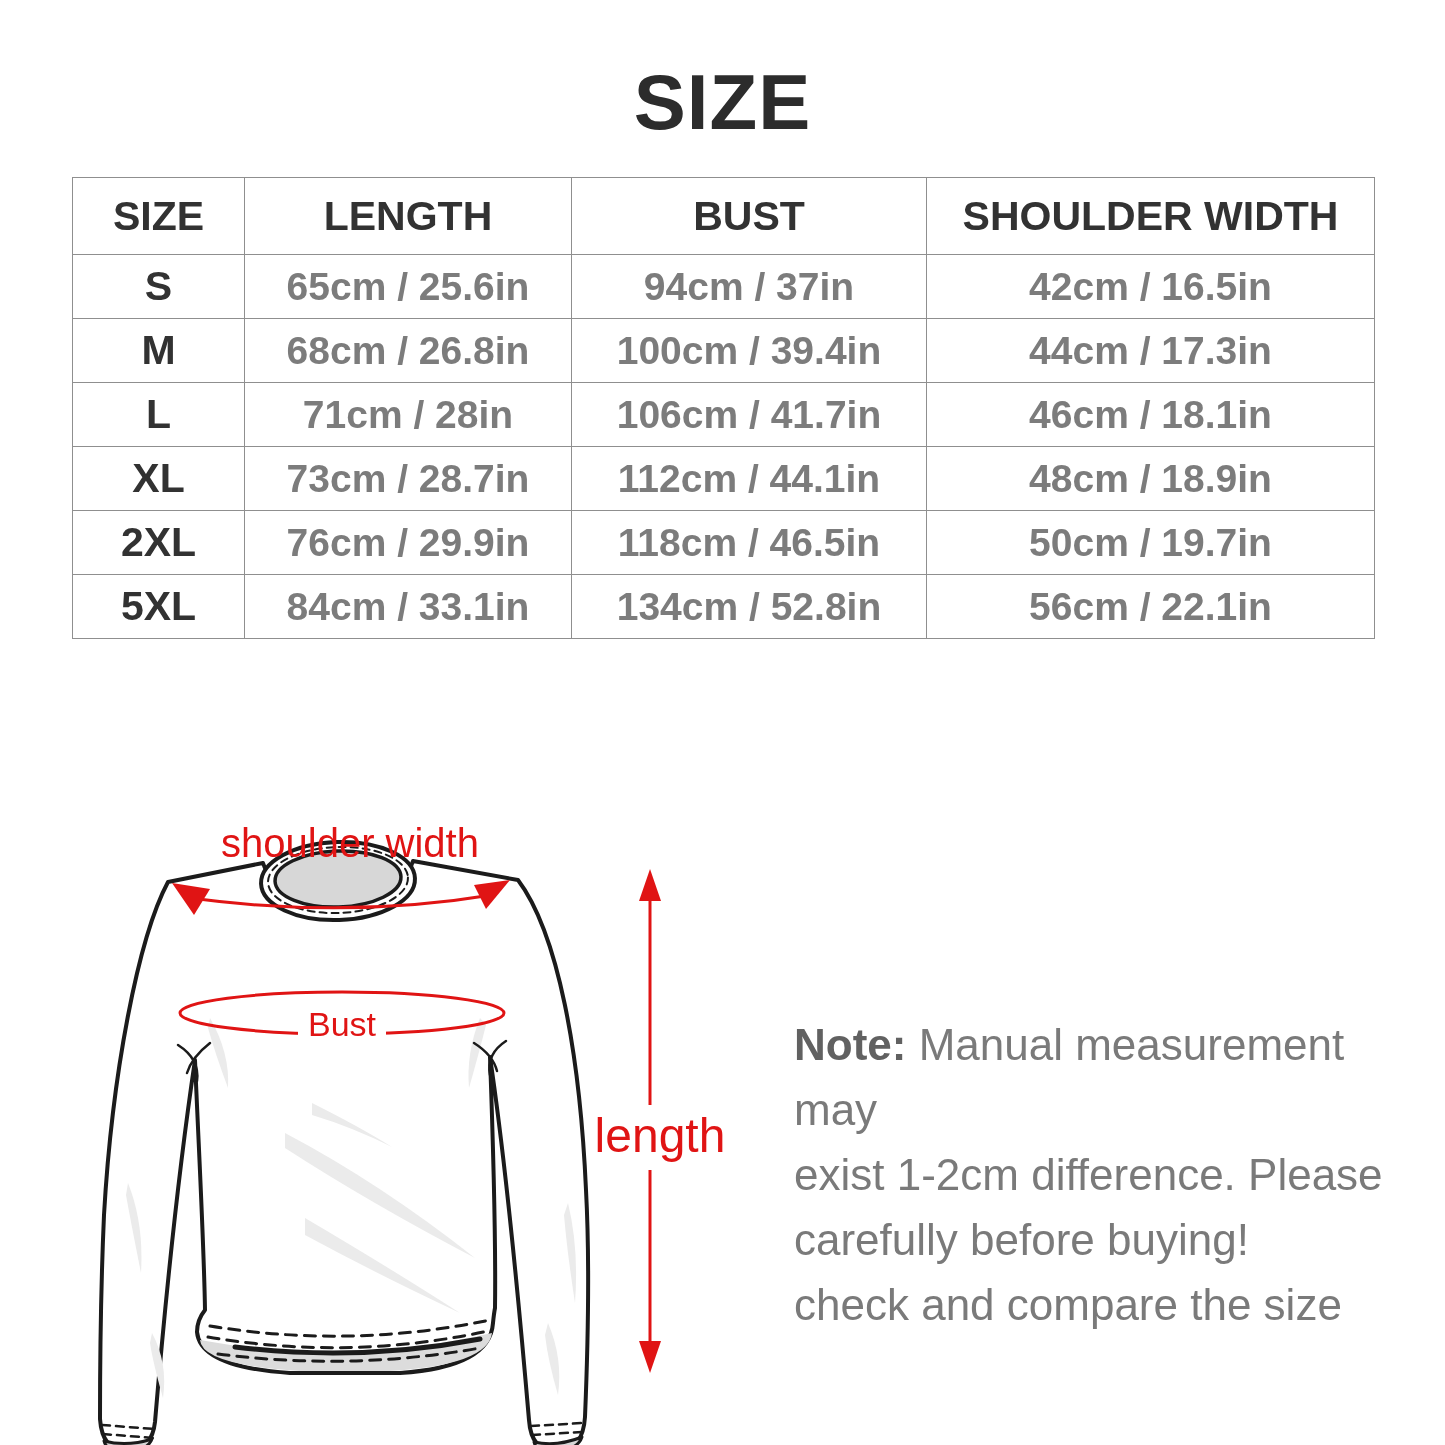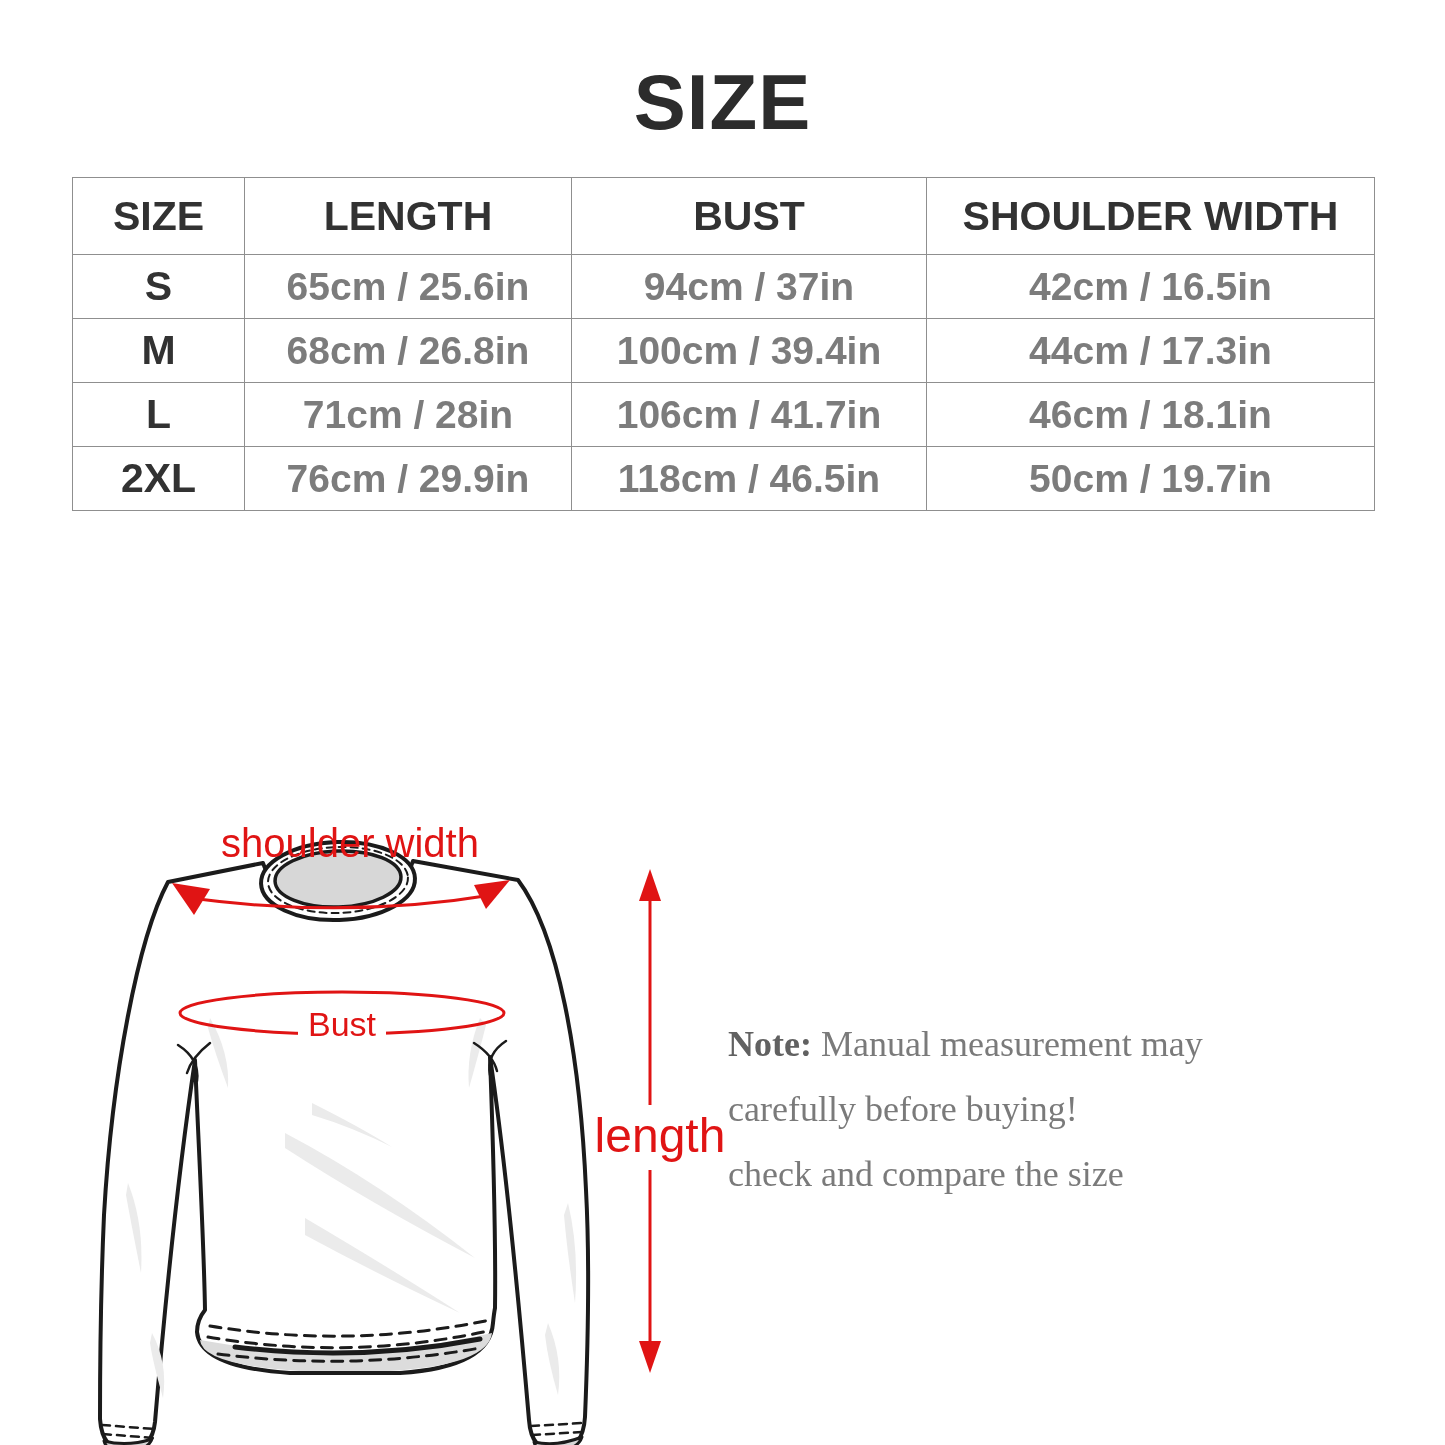--- a/index.html
+++ b/index.html
@@ -27,22 +27,22 @@
     text-align:center;vertical-align:middle;
     padding:0;
   }
   table.size-table th{
     height:76px;font-size:41px;font-weight:bold;color:#323232;
   }
   table.size-table td{height:63px;font-size:39px;color:#7c7c7c;font-weight:bold;}
   table.size-table td.size-cell{font-size:41px;font-weight:bold;color:#323232;}
   .shirt-svg{position:absolute;left:60px;top:783px;width:680px;height:663px;}
   .note-block{
-    position:absolute;left:728px;top:990px;width:600px;
-    font-size:36px;line-height:65px;color:#7a7a7a;font-family:Liberation Serif, serif;
+    position:absolute;left:794px;top:990px;width:600px;
+    font-size:44px;line-height:65px;color:#7a7a7a;
   }
   .note-bold{font-weight:bold;color:#616161;}
   
   .ink{stroke:#1b1b1b;fill:none;stroke-linecap:round;stroke-linejoin:round;}
   .silhouette{fill:#ffffff;stroke:#1b1b1b;stroke-width:4;stroke-linejoin:round;}
   .fold{fill:#ebebeb;stroke:none;}
   .grayfill{fill:#d7d7d7;}
   .dashed{stroke-dasharray:11 8;}
   .annot{stroke:#e01414;fill:none;stroke-width:3;}
   .annot-fill{fill:#e01414;stroke:none;}
@@ -84,24 +84,36 @@
           <td>100cm / 39.4in</td>
           <td>44cm / 17.3in</td>
         </tr>
         <tr>
           <td class="size-cell">L</td>
           <td>71cm / 28in</td>
           <td>106cm / 41.7in</td>
           <td>46cm / 18.1in</td>
         </tr>
         <tr>
+          <td class="size-cell">XL</td>
+          <td>73cm / 28.7in</td>
+          <td>112cm / 44.1in</td>
+          <td>48cm / 18.9in</td>
+        </tr>
+        <tr>
           <td class="size-cell">2XL</td>
           <td>76cm / 29.9in</td>
           <td>118cm / 46.5in</td>
           <td>50cm / 19.7in</td>
+        </tr>
+        <tr>
+          <td class="size-cell">5XL</td>
+          <td>84cm / 33.1in</td>
+          <td>134cm / 52.8in</td>
+          <td>56cm / 22.1in</td>
         </tr>
       </tbody>
     </table>
   </div>
 
   <svg class="shirt-svg" viewBox="0 0 680 663" xmlns="http://www.w3.org/2000/svg">
 
     <path class="silhouette" d="
       M 203,58
       L 108,77
@@ -167,17 +179,18 @@
 
     <path class="annot" d="M 590,92 L 590,300"></path>
     <polygon class="annot-fill" points="590,64 579,96 601,96"></polygon>
     <text class="annot-text" x="600" y="347" text-anchor="middle" font-size="48">length</text>
     <path class="annot" d="M 590,365 L 590,538"></path>
     <polygon class="annot-fill" points="590,568 579,536 601,536"></polygon>
   </svg>
 
   <div class="note-block">
     <div class="note-line"><span class="note-bold">Note:</span> <span>Manual measurement may</span></div>
+    <div class="note-line">exist 1-2cm difference. Please</div>
     <div class="note-line">carefully before buying!</div>
     <div class="note-line">check and compare the size</div>
   </div>
 
 </div>
 
 </body></html>

